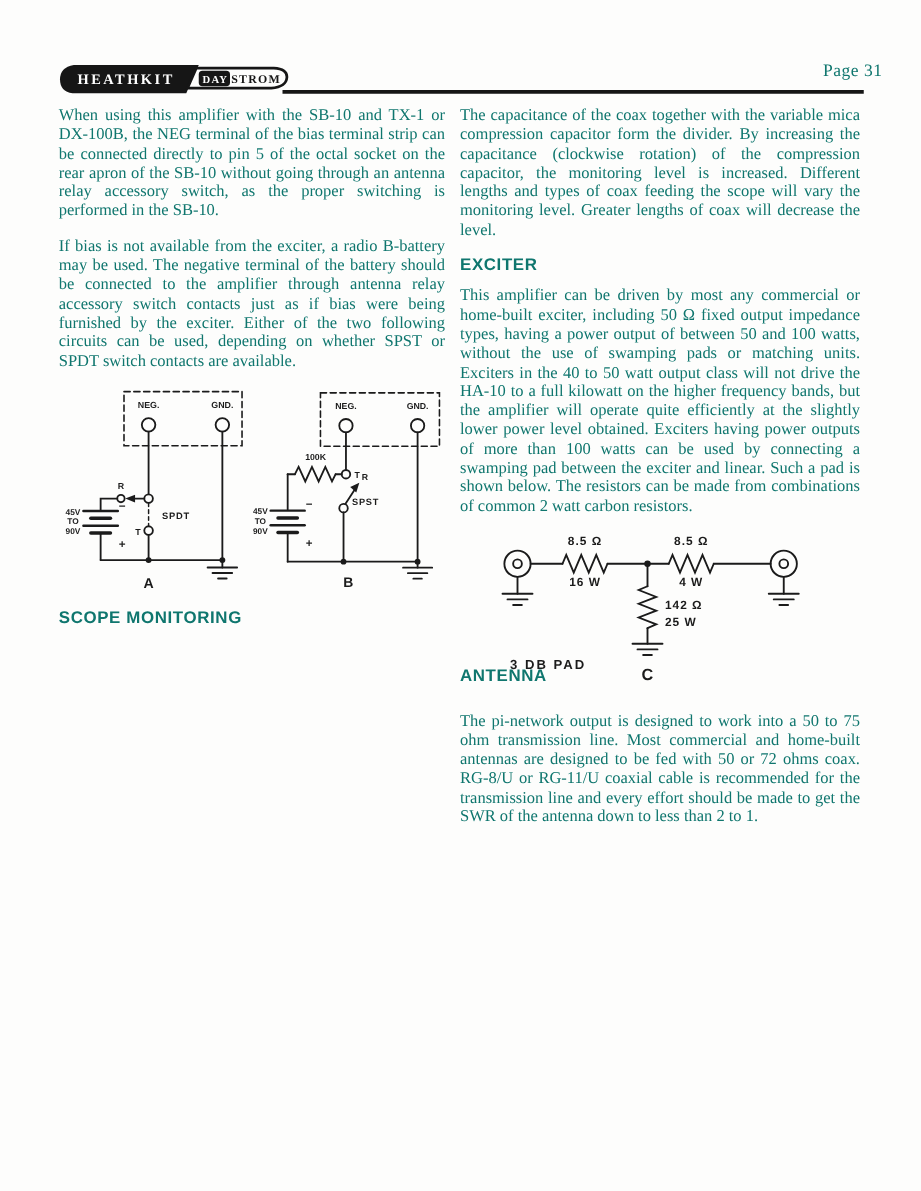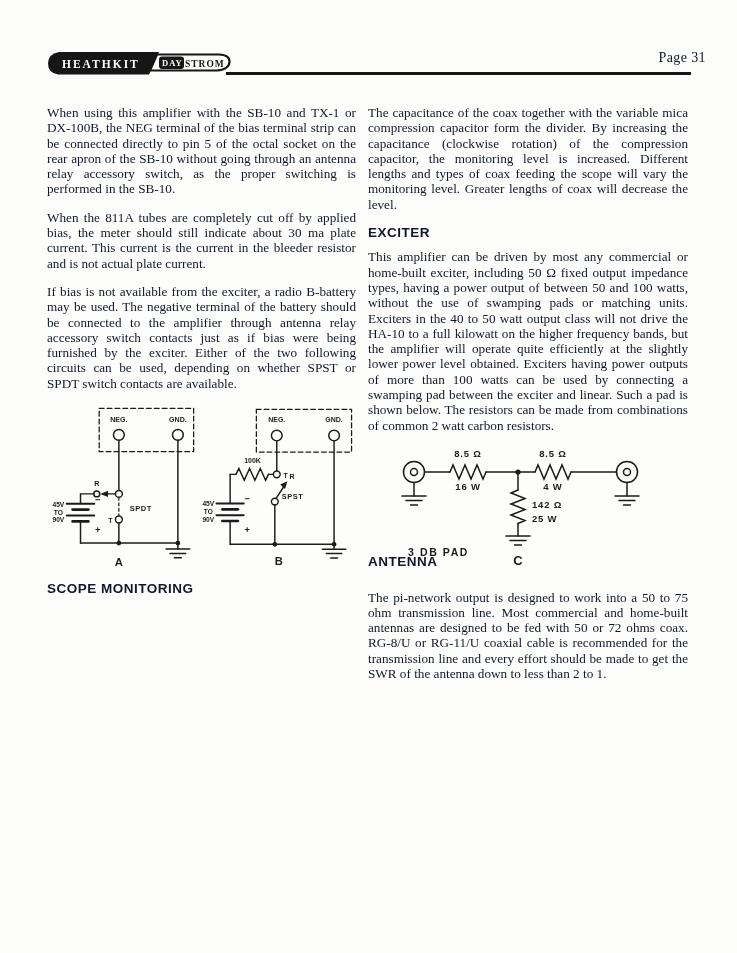--- a/index.html
+++ b/index.html
@@ -2,35 +2,35 @@
 <html lang="en"><head>
 <meta charset="utf-8">
 <style>
   html,body{margin:0;padding:0;}
   body{background:#ffffff;}
   .page{
     position:relative;
     width:737px;height:953px;
     background:#fdfdfc;
     font-family:"Liberation Serif", serif;
-    color:#0f172a;
+    color:#0f766e;
     overflow:hidden;
   }
   
   .header-rule{
     position:absolute;left:226px;right:46px;top:72px;
     height:2.5px;background:#161616;
   }
   .logo{position:absolute;left:46px;top:50px;}
   .page-number{
     position:absolute;right:31px;top:50px;
     font-size:14px;letter-spacing:.4px;
   }
   
-  .col{position:absolute;top:105px;text-align:justify;
+  .col{position:absolute;top:84px;text-align:justify;
        font-size:13.2px;line-height:15.3px;}
   .col-left{left:47px;width:309px;}
   .col-right{left:368px;width:320px;}
   .col p{margin:0 0 13px 0;}
   h2{
     font-family:"Liberation Sans", sans-serif;
     font-size:13.5px;font-weight:700;letter-spacing:.5px;
     margin:2px 0 9px 0;
   }
   h2.exciter{margin-top:6px;}
@@ -77,21 +77,20 @@
     <text x="16" y="17.5" font-size="11.5" letter-spacing="2" fill="#ffffff">HEATHKIT</text>
     <rect x="113" y="6.5" width="25" height="12.5" rx="3" fill="#161616"></rect>
     <text x="116" y="16" font-size="8.5" letter-spacing="1" fill="#ffffff" font-family="Liberation Sans, sans-serif">DAY</text>
     <text x="139" y="16.5" font-size="9.5" letter-spacing="1" fill="#161616" font-family="Liberation Sans, sans-serif">STROM</text>
   </svg>
 
   <div class="page-number">Page 31</div>
 
   <div class="col col-left">
     <p>When using this amplifier with the SB-10 and TX-1 or DX-100B, the NEG terminal of the bias terminal strip can be connected directly to pin 5 of the octal socket on the rear apron of the SB-10 without going through an antenna relay accessory switch, as the proper switching is performed in the SB-10.</p>
-    <p>When the 811A tubes are completely cut off by applied bias, the meter should still indicate about 30 ma plate current. This current is the current in the bleeder resistor and is not actual plate current.</p>
     <p>If bias is not available from the exciter, a radio B-battery may be used. The negative terminal of the battery should be connected to the amplifier through antenna relay accessory switch contacts just as if bias were being furnished by the exciter. Either of the two following circuits can be used, depending on whether SPST or SPDT switch contacts are available.</p>
 
     <div class="fig-row">
 
       <svg class="fig" width="148" height="166" viewBox="0 0 148 166">
         <rect class="dashbox" x="49" y="3" width="96" height="44"></rect>
         <text class="t7" x="69" y="16.5">NEG.</text>
         <circle cx="69" cy="30" r="5.5"></circle>
         <text class="t7" x="129" y="16.5">GND.</text>
         <circle cx="129" cy="30" r="5.5"></circle>

